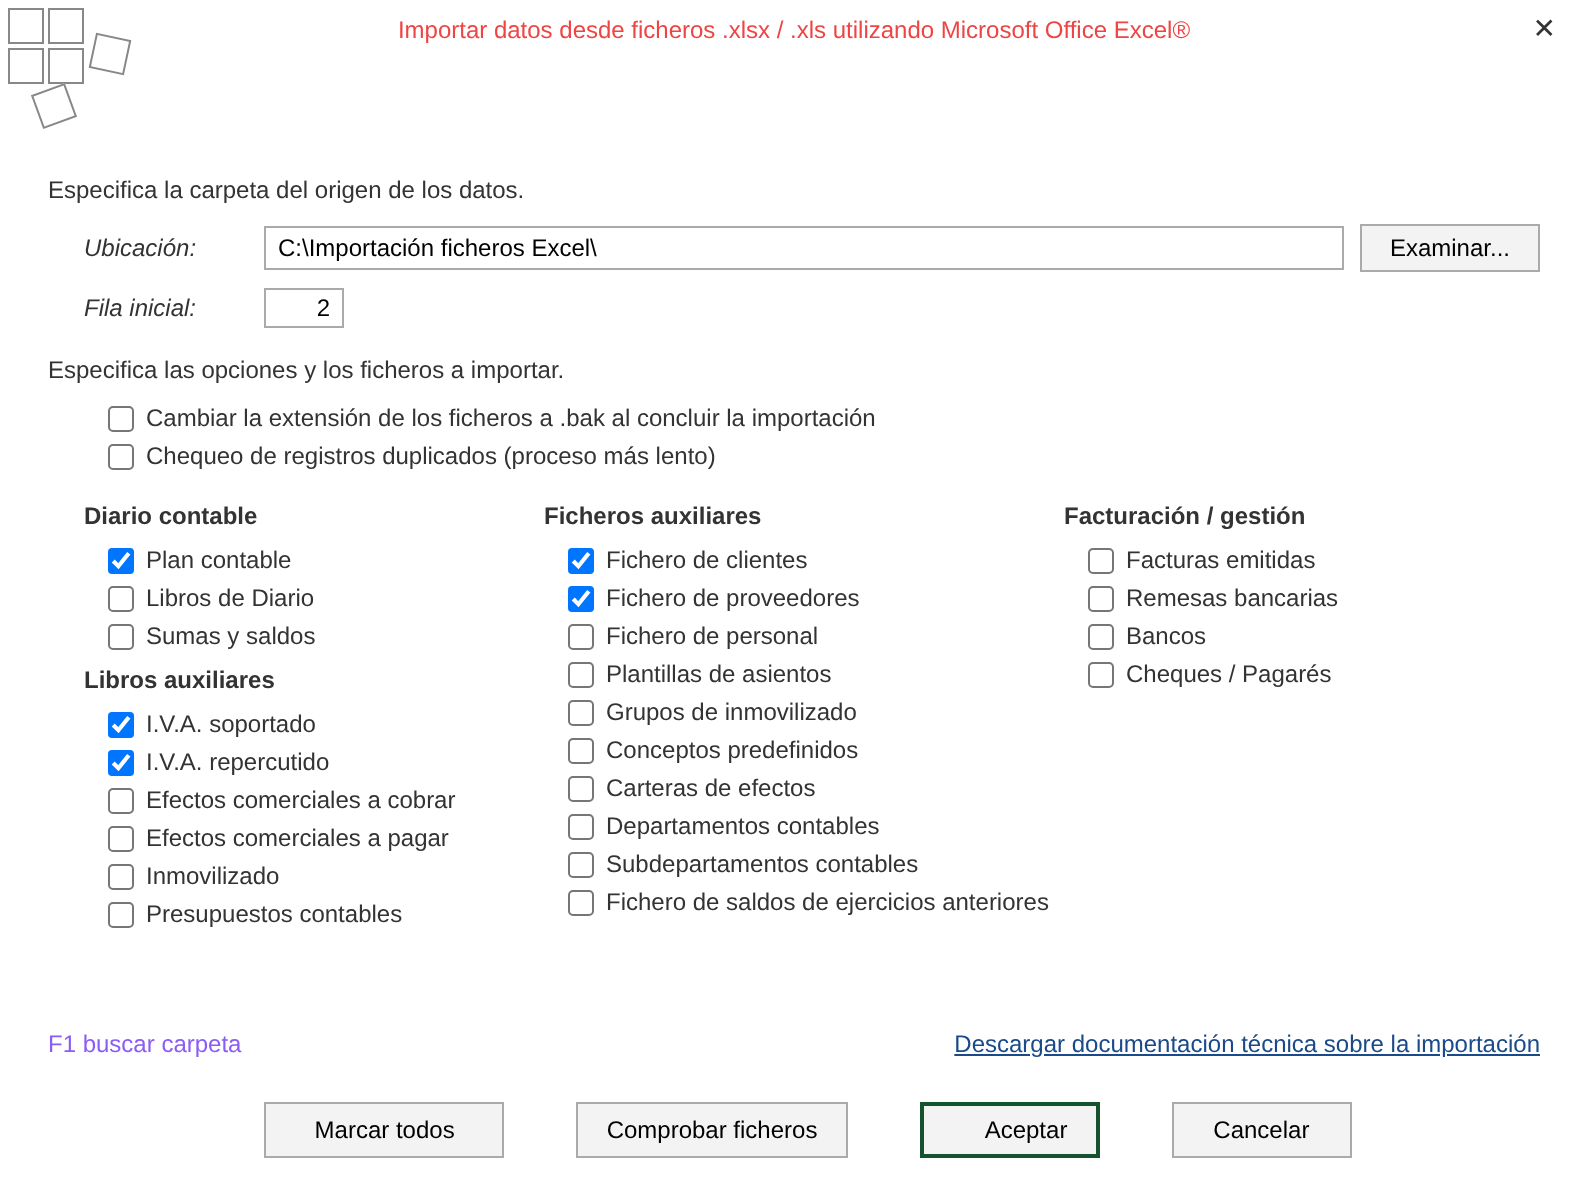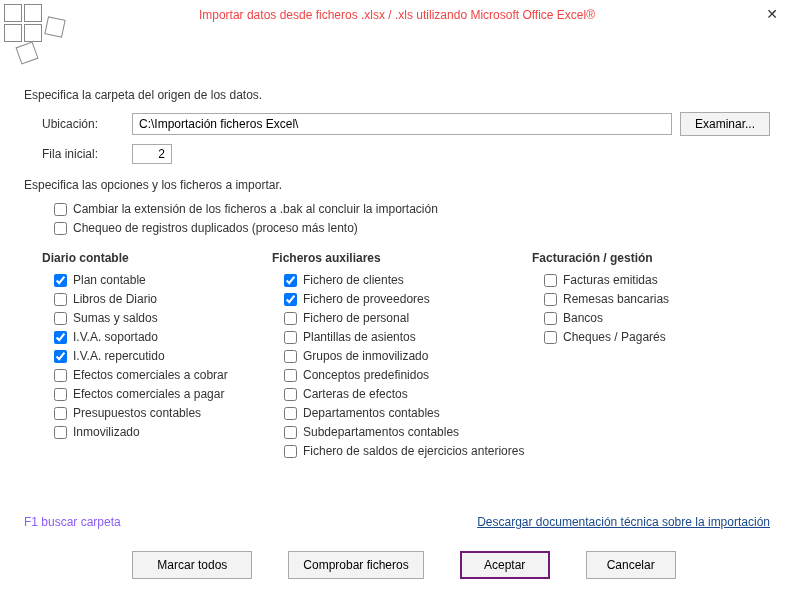--- a/index.html
+++ b/index.html
@@ -35,21 +35,21 @@
     position: absolute;
     left: 4px;
     top: 4px;
     width: 80px;
     height: 56px;
   }
   .logo .sq { position:absolute; border:1px solid #888; background:#fff; }
   .content { padding: 8px 24px 0 24px; }
   .section-label { margin: 0 0 10px 0; }
   .row { display:flex; align-items:center; margin-bottom:8px; }
-  .row label.field-label { width: 90px; display:inline-block; }
+  .row label.field-label { width: 90px; display:inline-block;font-style:italic; }
   input[type=text].path {
     flex: 1;
     height: 22px;
     border: 1px solid #aaa;
     padding: 2px 6px;
     font-family: inherit;
     font-size: 12px;
     background:#fff;
   }
   .btn {
@@ -94,21 +94,21 @@
   .footer {
     position:absolute;
     bottom:14px;
     left:14px; right:0;
     display:flex;
     justify-content:center;
     gap:36px;
     padding:0 24px;
   }
   .footer .btn { min-width:120px; height:28px;}
-  .btn-primary { border:2px solid #701a75; }
+  .btn-primary { border:2px solid #14532d;text-align:right; }
 </style>
 </head>
 <body>
 
 <div class="logo">
   <div class="sq" style="left:0;top:0;width:18px;height:18px;"></div>
   <div class="sq" style="left:0;top:20px;width:18px;height:18px;"></div>
   <div class="sq" style="left:20px;top:0;width:18px;height:18px;"></div>
   <div class="sq" style="left:20px;top:20px;width:18px;height:18px;"></div>
   <div class="sq" style="left:42px;top:14px;width:18px;height:18px;transform:rotate(12deg);"></div>
@@ -159,44 +159,45 @@
           </div>
           <div class="chk-line">
             <input type="checkbox" style="">
             <span>Libros de Diario</span>
           </div>
           <div class="chk-line">
             <input type="checkbox" style="">
             <span>Sumas y saldos</span>
           </div>
         </div>
+      <div class="col-heading indent" style="margin-top:8px;">Libros auxiliares</div>
       <div class="indent2" id="group-left-2">
           <div class="chk-line">
             <input type="checkbox" checked="" style="">
             <span>I.V.A. soportado</span>
           </div>
           <div class="chk-line">
             <input type="checkbox" checked="" style="">
             <span>I.V.A. repercutido</span>
           </div>
           <div class="chk-line">
             <input type="checkbox" style="">
             <span>Efectos comerciales a cobrar</span>
           </div>
           <div class="chk-line">
             <input type="checkbox" style="">
             <span>Efectos comerciales a pagar</span>
           </div>
           <div class="chk-line">
             <input type="checkbox" style="">
+            <span>Inmovilizado</span>
+          </div>
+          <div class="chk-line">
+            <input type="checkbox" style="">
             <span>Presupuestos contables</span>
-          </div>
-          <div class="chk-line">
-            <input type="checkbox" style="">
-            <span>Inmovilizado</span>
           </div>
         </div>
     </div>
 
     <div class="col" style="flex:0 0 260px;">
       <div class="col-heading">Ficheros auxiliares</div>
       <div class="" id="group-mid" style="margin-left:12px;">
           <div class="chk-line">
             <input type="checkbox" checked="" style="">
             <span>Fichero de clientes</span>

